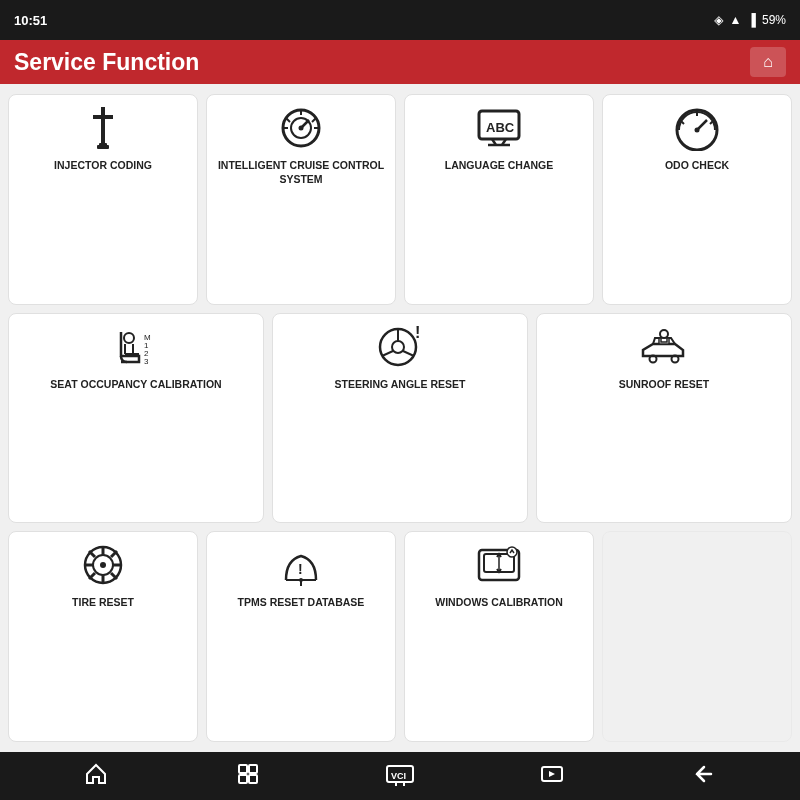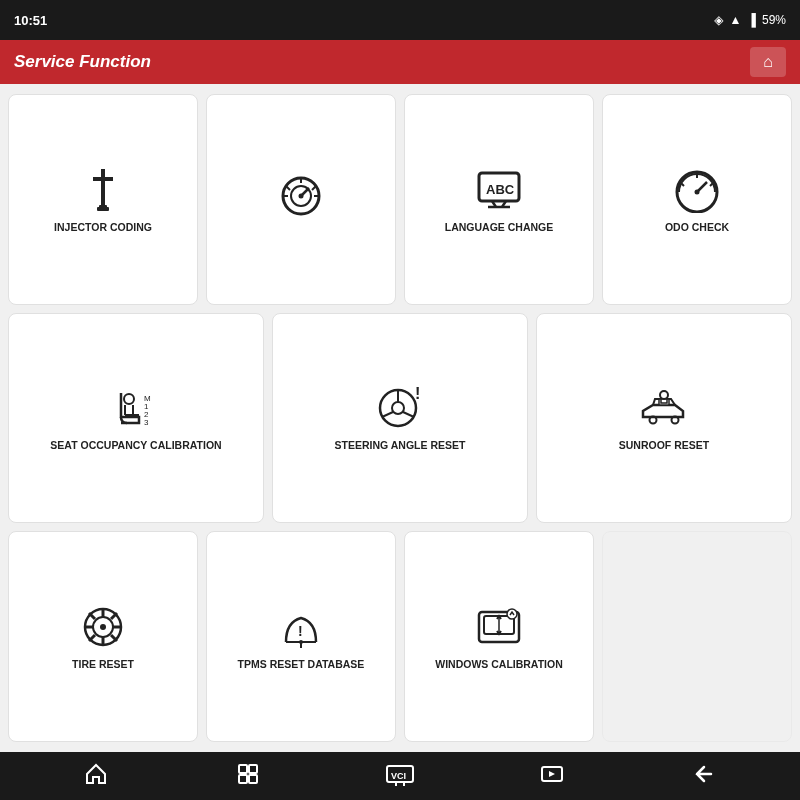--- a/index.html
+++ b/index.html
@@ -34,23 +34,22 @@
     .title-bar {
       background: #c0282d;
       color: white;
       height: 44px;
       display: flex;
       align-items: center;
       justify-content: space-between;
       padding: 0 14px;
     }
     .title-bar-text {
-      font-size: 17px;
+      font-size: 23px;
       font-weight: bold;
-      font-style: italic;
     }
     .home-btn {
       background: rgba(255,255,255,0.2);
       border: none;
       border-radius: 4px;
       color: white;
       width: 36px;
       height: 30px;
       cursor: pointer;
       display: flex;
@@ -76,21 +75,21 @@
       flex: 1;
     }
 
     .grid-item {
       background: white;
       border-radius: 8px;
       flex: 1;
       display: flex;
       flex-direction: column;
       align-items: center;
-      justify-content: center;
+      justify-content: flex-start;
       padding: 8px 4px;
       cursor: pointer;
       border: 1px solid #e0e0e0;
       text-align: center;
     }
 
     .grid-item .icon-box {
       width: 60px;
       height: 50px;
       display: flex;
@@ -176,20 +175,21 @@
           <circle cx="25" cy="23" r="10" stroke="#222" stroke-width="2"></circle>
           <line x1="25" y1="5" x2="25" y2="10" stroke="#222" stroke-width="2"></line>
           <line x1="40" y1="13" x2="36" y2="17" stroke="#222" stroke-width="2"></line>
           <line x1="44" y1="23" x2="38" y2="23" stroke="#222" stroke-width="2"></line>
           <line x1="10" y1="13" x2="14" y2="17" stroke="#222" stroke-width="2"></line>
           <line x1="6" y1="23" x2="12" y2="23" stroke="#222" stroke-width="2"></line>
           <line x1="25" y1="23" x2="33" y2="15" stroke="#222" stroke-width="2.5"></line>
           <circle cx="25" cy="23" r="2.5" fill="#222"></circle>
         </svg>
       </div>
+      <span class="item-label">INTELLIGENT CRUISE CONTROL SYSTEM</span>
     </div>
 
     <div class="grid-item">
       <div class="icon-box">
         <svg viewBox="0 0 50 46" fill="none" xmlns="http://www.w3.org/2000/svg">
           <rect x="5" y="6" width="40" height="28" rx="3" stroke="#222" stroke-width="3"></rect>
           <text x="12" y="27" font-family="Arial" font-size="13" font-weight="bold" fill="#222">ABC</text>
           <line x1="18" y1="34" x2="22" y2="40" stroke="#222" stroke-width="2.5"></line>
           <line x1="32" y1="34" x2="28" y2="40" stroke="#222" stroke-width="2.5"></line>
           <line x1="14" y1="40" x2="36" y2="40" stroke="#222" stroke-width="2.5"></line>

